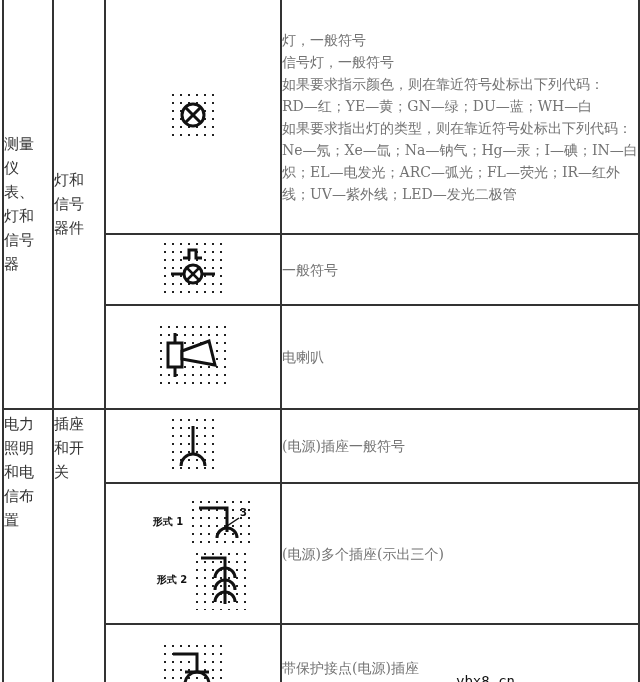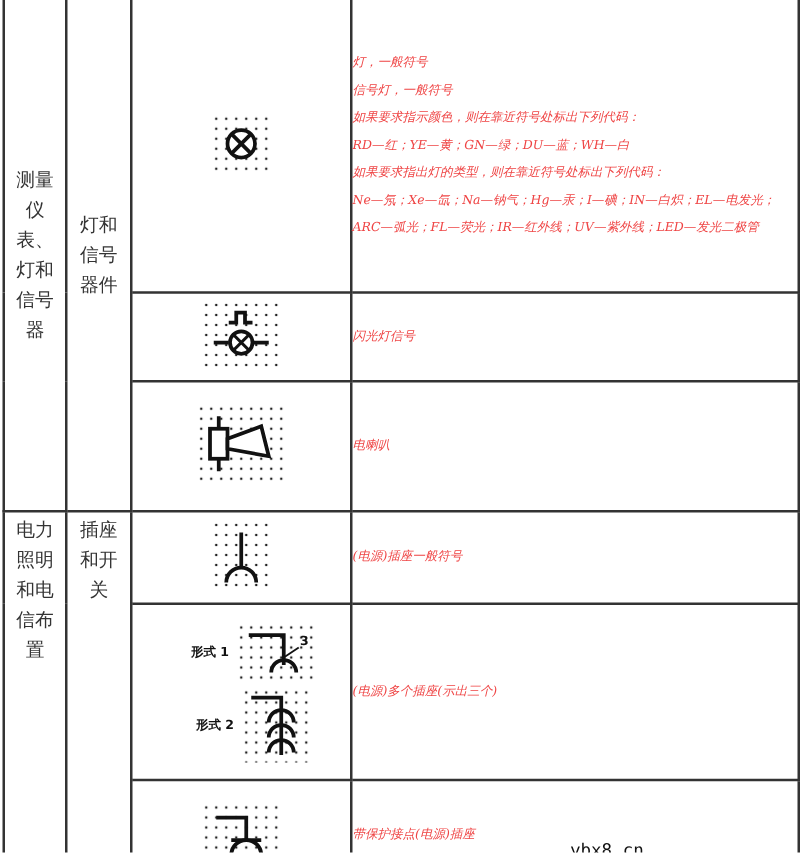--- a/index.html
+++ b/index.html
@@ -1,24 +1,24 @@
 <!DOCTYPE html>
 <html><head>
 <meta charset="utf-8">
 <style>
   html, body { margin:0; padding:0; background:#fff; }
   body { width:640px; height:682px; position:relative; overflow:hidden;
          font-family:"DejaVu Serif","Liberation Serif",serif; color:#333; }
   table.sym { position:absolute; left:2px; top:-2px; border-collapse:collapse;
               width:636px; table-layout:fixed; }
   table.sym td { border:2px solid #333; padding:0; vertical-align:middle; }
-  td.cat { text-align:center; font-size:15px; line-height:24px; color:#333; }
+  td.cat { text-align:left; font-size:15px; line-height:24px; color:#333; }
   td.cat span { display:block; }
   td.icon { text-align:center; }
-  td.desc { font-size:10px; line-height:22px; padding:0 6px; color:#ef4444;font-style:italic; }
+  td.desc { font-size:14px; line-height:22px; padding:0 6px; color:#737373; }
   td.desc p { margin:0; }
   .dots { background-image: radial-gradient(#222 1px, transparent 1.3px);
           background-size:8px 8px; display:inline-block; position:relative; }
   .form-row { display:flex; align-items:center; justify-content:center; gap:6px; margin:4px 0; }
   .form-label { font-family:"DejaVu Sans","Liberation Sans",sans-serif; font-size:10px; font-weight:bold; color:#111;margin-left:20px; }
   .watermark { position:absolute; left:456px; top:673px; font-family:"DejaVu Sans Mono","Liberation Mono",monospace;
                font-size:14px; color:#111; }
 </style>
 </head>
 <body>
@@ -72,21 +72,21 @@
               <polyline points="22,18 28,18 28,10 35,10 35,18 41,18" fill="none" stroke="#111" stroke-width="3"></polyline>
               <line x1="10" y1="34" x2="22" y2="34" stroke="#111" stroke-width="3"></line>
               <line x1="42" y1="34" x2="54" y2="34" stroke="#111" stroke-width="3"></line>
               <circle cx="32" cy="34" r="9" fill="#fff" stroke="#111" stroke-width="3"></circle>
               <line x1="26" y1="28" x2="38" y2="40" stroke="#111" stroke-width="2.5"></line>
               <line x1="38" y1="28" x2="26" y2="40" stroke="#111" stroke-width="2.5"></line>
             </svg>
       </span>
     </td>
     <td class="desc">
-      <p>闪光灯信号</p>
+      <p>一般符号</p>
     </td>
   </tr>
 
   <tr style="height:104px">
     <td class="icon">
       <span class="dots" style="width:72px;height:64px">
         <svg width="72" height="64" viewBox="0 0 72 64">
               <line x1="18" y1="10" x2="18" y2="54" stroke="#111" stroke-width="3"></line>
               <rect x="11" y="20" width="14" height="24" fill="#fff" stroke="#111" stroke-width="3"></rect>
               <polygon points="25,28 52,18 58,42 25,36" fill="#fff" stroke="#111" stroke-width="3"></polygon>

